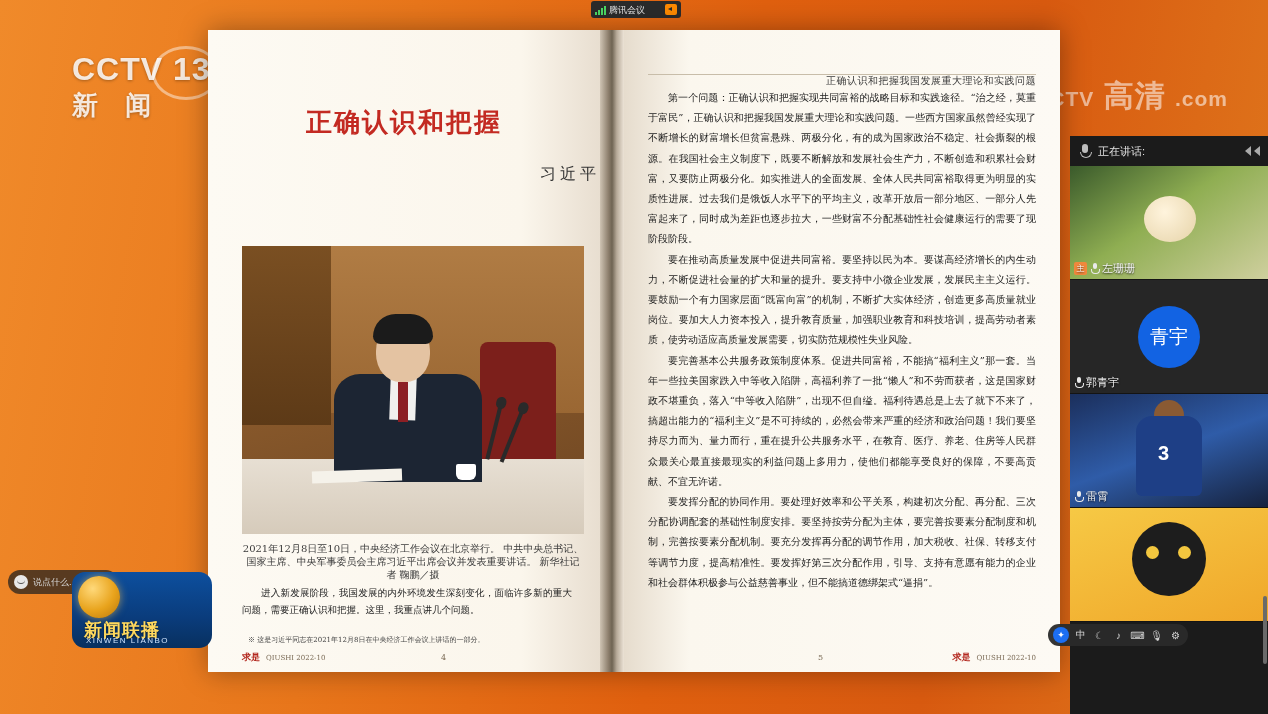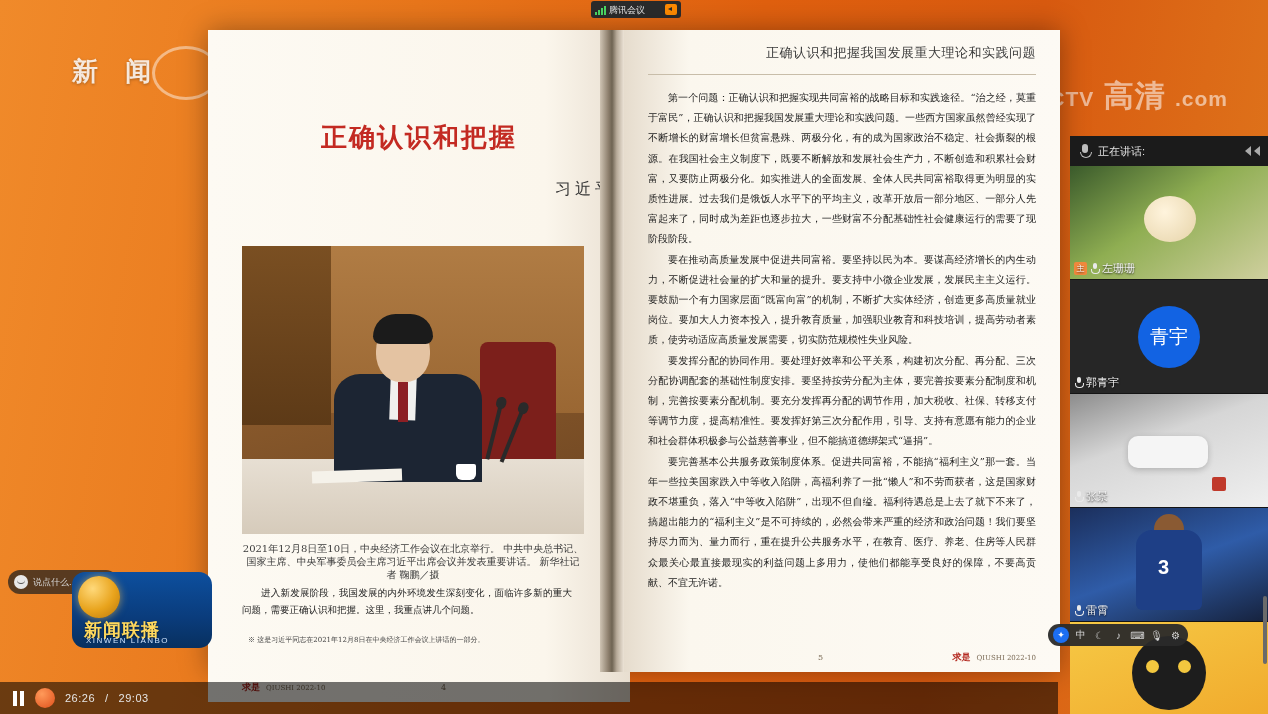--- a/index.html
+++ b/index.html
@@ -106,21 +106,21 @@
     left: 208px; top: 30px;
     width: 852px; height: 642px;
     background: #fdf9f1;
     box-shadow: 0 0 26px rgba(0,0,0,0.35);
   }
   .page-left {
     position: absolute;
     left: 0; top: 0;
     width: 392px; height: 642px;
     background: linear-gradient(to right, #fdfaf3 0%, #fbf6ec 80%, #e8ded0 100%);
-    padding: 15px;
+    padding: 0;
     overflow: hidden;
   }
   .page-gutter {
     position: absolute;
     left: 392px; top: 0;
     width: 24px; height: 642px;
     background: linear-gradient(to right, #cfc4b4 0%, #8d7f6d 35%, #6e6352 50%, #b7aa99 70%, #ece3d6 100%);
   }
   .page-right {
     position: absolute;
@@ -248,23 +248,23 @@
     gap: 6px;
     font-family: "DejaVu Serif", serif;
     font-size: 7px;
     color: #7a6a55;
   }
   .left-footer .mark { color: #b3281f; font-weight: bold; font-size: 9px; }
   .left-footer .pg { margin-left: auto; margin-right: 140px; font-size: 8px; }
 
   .right-header {
     position: absolute;
-    right: 24px; top: 14px;
+    right: 24px; top: 44px;
     font-family: Liberation Sans, sans-serif;
-    font-size: 13px;
+    font-size: 10px;
     color: #3b3b3b;
     letter-spacing: 0.5px;
   }
   .right-header-rule {
     position: absolute;
     left: 24px; right: 24px; top: 44px;
     height: 1px; background: #c8bda9;
   }
   .right-body {
     position: absolute;
@@ -524,20 +524,21 @@
         <i></i>
         <i></i>
         <i></i>
         <i></i>
       </span>
     <span class="pill-label">腾讯会议</span>
     <span class="spk"></span>
   </div>
 
   <div class="cctv-logo">
+    <div class="line1">CCTV 13</div>
     <div class="line2">新 闻</div>
   </div>
   <div class="cctv-ring"></div>
   <div class="cctv-hd">
     <span class="small">CCTV</span>
     <span>高清</span>
     <span class="small">.com</span>
   </div>
 
   <div class="magazine">
@@ -576,22 +577,22 @@
     </div>
 
     <div class="page-gutter"></div>
 
     <div class="page-right">
       <div class="right-header">正确认识和把握我国发展重大理论和实践问题</div>
       <div class="right-header-rule"></div>
       <div class="right-body">
         <p>第一个问题：正确认识和把握实现共同富裕的战略目标和实践途径。“治之经，莫重于富民”，正确认识和把握我国发展重大理论和实践问题。一些西方国家虽然曾经实现了不断增长的财富增长但贫富悬殊、两极分化，有的成为国家政治不稳定、社会撕裂的根源。在我国社会主义制度下，既要不断解放和发展社会生产力，不断创造和积累社会财富，又要防止两极分化。如实推进人的全面发展、全体人民共同富裕取得更为明显的实质性进展。过去我们是饿饭人水平下的平均主义，改革开放后一部分地区、一部分人先富起来了，同时成为差距也逐步拉大，一些财富不分配基础性社会健康运行的需要了现阶段阶段。</p>
         <p>要在推动高质量发展中促进共同富裕。要坚持以民为本。要谋高经济增长的内生动力，不断促进社会量的扩大和量的提升。要支持中小微企业发展，发展民主主义运行。要鼓励一个有力国家层面“既富向富”的机制，不断扩大实体经济，创造更多高质量就业岗位。要加大人力资本投入，提升教育质量，加强职业教育和科技培训，提高劳动者素质，使劳动适应高质量发展需要，切实防范规模性失业风险。</p>
+        <p>要完善基本公共服务政策制度体系。促进共同富裕，不能搞“福利主义”那一套。当年一些拉美国家跌入中等收入陷阱，高福利养了一批“懒人”和不劳而获者，这是国家财政不堪重负，落入“中等收入陷阱”，出现不但自缢。福利待遇总是上去了就下不来了，搞超出能力的“福利主义”是不可持续的，必然会带来严重的经济和政治问题！我们要坚持尽力而为、量力而行，重在提升公共服务水平，在教育、医疗、养老、住房等人民群众最关心最直接最现实的利益问题上多用力，使他们都能享受良好的保障，不要高贡献、不宜无许诺。</p>
         <p>要发挥分配的协同作用。要处理好效率和公平关系，构建初次分配、再分配、三次分配协调配套的基础性制度安排。要坚持按劳分配为主体，要完善按要素分配制度和机制，完善按要素分配机制。要充分发挥再分配的调节作用，加大税收、社保、转移支付等调节力度，提高精准性。要发挥好第三次分配作用，引导、支持有意愿有能力的企业和社会群体积极参与公益慈善事业，但不能搞道德绑架式“逼捐”。</p>
-        <p>要完善基本公共服务政策制度体系。促进共同富裕，不能搞“福利主义”那一套。当年一些拉美国家跌入中等收入陷阱，高福利养了一批“懒人”和不劳而获者，这是国家财政不堪重负，落入“中等收入陷阱”，出现不但自缢。福利待遇总是上去了就下不来了，搞超出能力的“福利主义”是不可持续的，必然会带来严重的经济和政治问题！我们要坚持尽力而为、量力而行，重在提升公共服务水平，在教育、医疗、养老、住房等人民群众最关心最直接最现实的利益问题上多用力，使他们都能享受良好的保障，不要高贡献、不宜无许诺。</p>
 
       </div>
       <div class="right-footer">
         <span class="pgr">5</span>
         <span class="mark">求是</span>
         <span>QIUSHI   2022-10</span>
       </div>
     </div>
   </div>
 
@@ -600,27 +601,20 @@
     <span>说点什么...</span>
   </div>
   <div class="chat-arrow">‹</div>
 
   <div class="xwlb">
     <div class="globe"></div>
     <div class="cn">新闻联播</div>
     <div class="en">XINWEN LIANBO</div>
   </div>
 
-  <div class="player-bar">
-    <span class="pause"></span>
-    <span class="ball"></span>
-    <span class="time">26:26</span>
-    <span class="time">/</span>
-    <span class="time">29:03</span>
-  </div>
 
   <div class="panel">
     <div class="panel-header">
       <span class="mic"></span>
       <span class="title">正在讲话:</span>
       <span class="collapse">
           <i></i>
           <i></i>
         </span>
     </div>
@@ -634,28 +628,20 @@
     </div>
 
     <div class="tile t2">
       <div class="circle-avatar">青宇</div>
       <div class="name">
         <span class="micon"></span>
         <span>郭青宇</span>
       </div>
     </div>
 
-    <div class="tile t3">
-      <div class="blob"></div>
-      <div class="redtag"></div>
-      <div class="name">
-        <span class="micon"></span>
-        <span>张景</span>
-      </div>
-    </div>
 
     <div class="tile t4">
       <div class="head"></div>
       <div class="jersey"></div>
       <div class="num">3</div>
       <div class="name">
         <span class="micon"></span>
         <span>雷霄</span>
       </div>
     </div>

